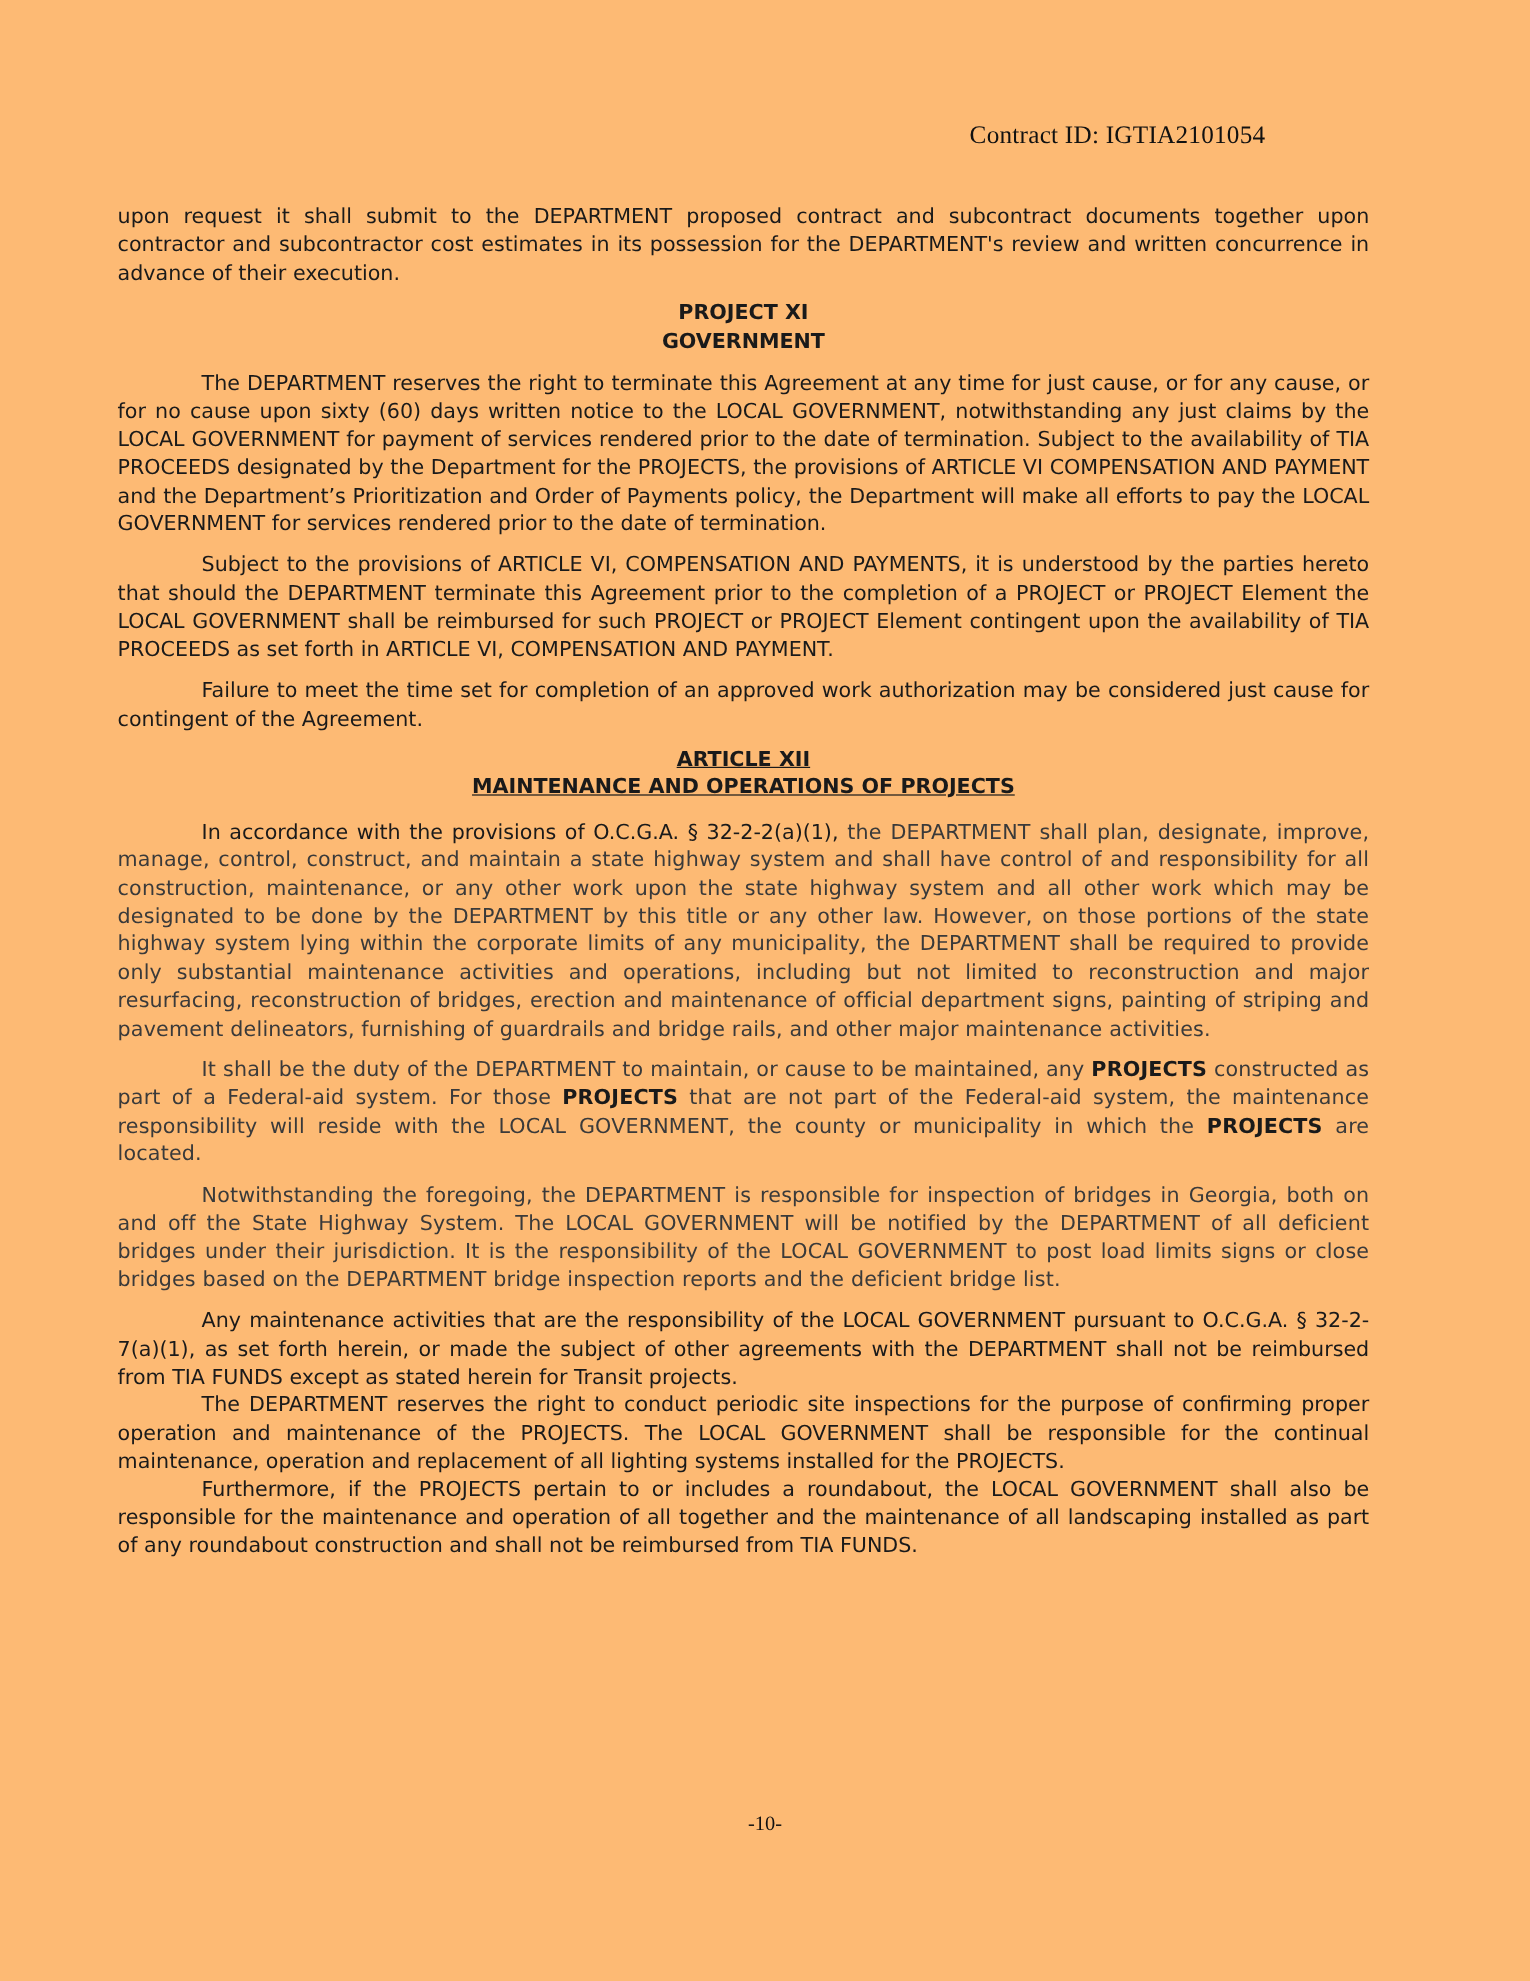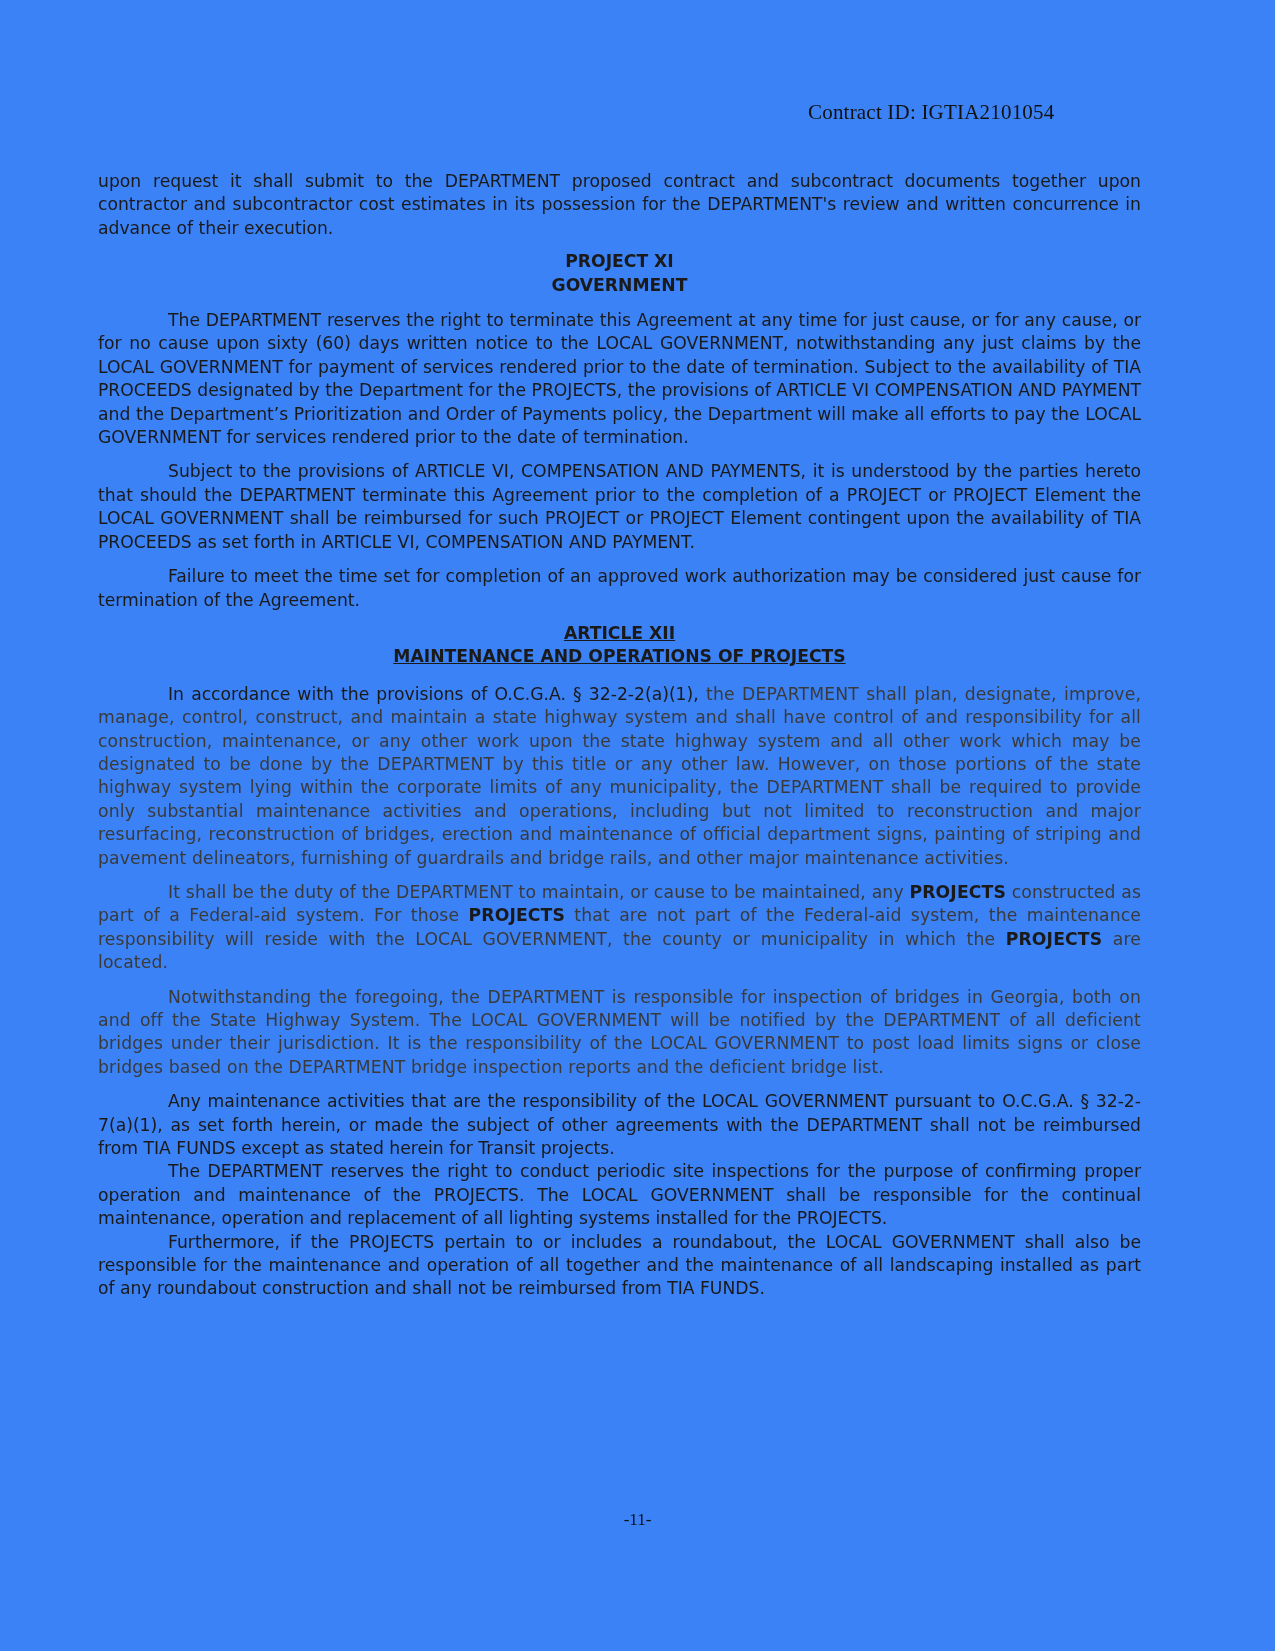--- a/index.html
+++ b/index.html
@@ -12,21 +12,21 @@
     height: 1651px;
     position: relative;
     overflow: hidden;
     color: #1a1a1a;
   }
   .page {
     position: absolute;
     left: 0; top: 0;
     width: 1275px;
     height: 1651px;
-    background: #3b82f6;
+    background: #fdba74;
   }
   .contract-id {
     position: absolute;
     top: 100px;
     left: 808px;
     font-family: "Liberation Serif", "DejaVu Serif", serif;
     font-size: 21px;
     letter-spacing: 0.2px;
     color: #111;
     white-space: nowrap;
@@ -93,31 +93,31 @@
 
     <p class="para">upon request it shall submit to the DEPARTMENT proposed contract and subcontract documents together upon contractor and subcontractor cost estimates in its possession for the DEPARTMENT's review and written concurrence in advance of their execution.</p>
 
     <div class="heading-block">
       <p class="heading">PROJECT XI</p>
       <p class="heading">GOVERNMENT</p>
     </div>
 
     <p class="para indent">The DEPARTMENT reserves the right to terminate this Agreement at any time for just cause, or for any cause, or for no cause upon sixty (60) days written notice to the LOCAL GOVERNMENT, notwithstanding any just claims by the LOCAL GOVERNMENT for payment of services rendered prior to the date of termination.  Subject to the availability of TIA PROCEEDS designated by the Department for the PROJECTS, the provisions of ARTICLE VI COMPENSATION AND PAYMENT and the Department’s Prioritization and Order of Payments policy, the Department will make all efforts to pay the LOCAL GOVERNMENT for services rendered prior to the date of termination.</p>
     <p class="para indent gap-sm">Subject to the provisions of ARTICLE VI, COMPENSATION AND PAYMENTS, it is understood by the parties hereto that should the DEPARTMENT terminate this Agreement prior to the completion of a PROJECT or PROJECT Element the LOCAL GOVERNMENT shall be reimbursed for such PROJECT or PROJECT Element contingent upon the availability of TIA PROCEEDS as set forth in ARTICLE VI, COMPENSATION AND PAYMENT.</p>
-    <p class="para indent gap-sm">Failure to meet the time set for completion of an approved work authorization may be considered just cause for termination of the Agreement.</p>
+    <p class="para indent gap-sm">Failure to meet the time set for completion of an approved work authorization may be considered just cause for contingent of the Agreement.</p>
 
     <div class="heading-block xii">
       <p class="heading">ARTICLE XII</p>
       <p class="heading">MAINTENANCE AND OPERATIONS OF PROJECTS</p>
     </div>
 
     <p class="para indent"><span>In accordance with the provisions of O.C.G.A. § 32-2-2(a)(1),</span><span class="light"> the DEPARTMENT shall plan, designate, improve, manage, control, construct, and maintain a state highway system and shall have control of and responsibility for all construction, maintenance, or any other work upon the state highway system and all other work which may be designated to be done by the DEPARTMENT by this title or any other law. However, on those portions of the state highway system lying within the corporate limits of any municipality, the DEPARTMENT shall be required to provide only substantial maintenance activities and operations, including but not limited to reconstruction and major resurfacing, reconstruction of bridges, erection and maintenance of official department signs, painting of striping and pavement delineators, furnishing of guardrails and bridge rails, and other major maintenance activities.</span></p>
 
     <p class="para indent gap-sm light"><span>It shall be the duty of the DEPARTMENT to maintain, or cause to be maintained, any </span><b class="inline-bold">PROJECTS</b><span> constructed as part of a Federal-aid system.  For those </span><b class="inline-bold">PROJECTS</b><span> that are not part of the Federal-aid system, the maintenance responsibility will reside with the LOCAL GOVERNMENT, the county or municipality in which the </span><b class="inline-bold">PROJECTS</b><span> are located.</span></p>
 
     <p class="para indent gap-sm light">Notwithstanding the foregoing, the DEPARTMENT is responsible for inspection of bridges in Georgia, both on and off the State Highway System.  The LOCAL GOVERNMENT will be notified by the DEPARTMENT of all deficient bridges under their jurisdiction.  It is the responsibility of the LOCAL GOVERNMENT to post load limits signs or close bridges based on the DEPARTMENT bridge inspection reports and the deficient bridge list.</p>
     <p class="para indent gap-sm">Any maintenance activities that are the responsibility of the LOCAL GOVERNMENT  pursuant to O.C.G.A. § 32-2-7(a)(1), as set forth herein, or made the subject of other agreements with the DEPARTMENT shall not be reimbursed from TIA FUNDS except as stated herein for Transit projects.</p>
     <p class="para indent gap-md">The DEPARTMENT reserves the right to conduct periodic site inspections for the purpose of confirming proper operation and maintenance of the PROJECTS.  The LOCAL GOVERNMENT shall be responsible for the continual maintenance,  operation and replacement of all lighting systems installed for the PROJECTS.</p>
     <p class="para indent gap-md">Furthermore, if the PROJECTS pertain to or includes a roundabout, the LOCAL GOVERNMENT shall also be responsible for the maintenance and operation of all together and the maintenance of all landscaping installed as part of any roundabout construction and shall not be reimbursed from TIA FUNDS.</p>
   </div>
 
-  <div class="page-number">-11-</div>
+  <div class="page-number">-10-</div>
 </div>
 
 </body></html>

